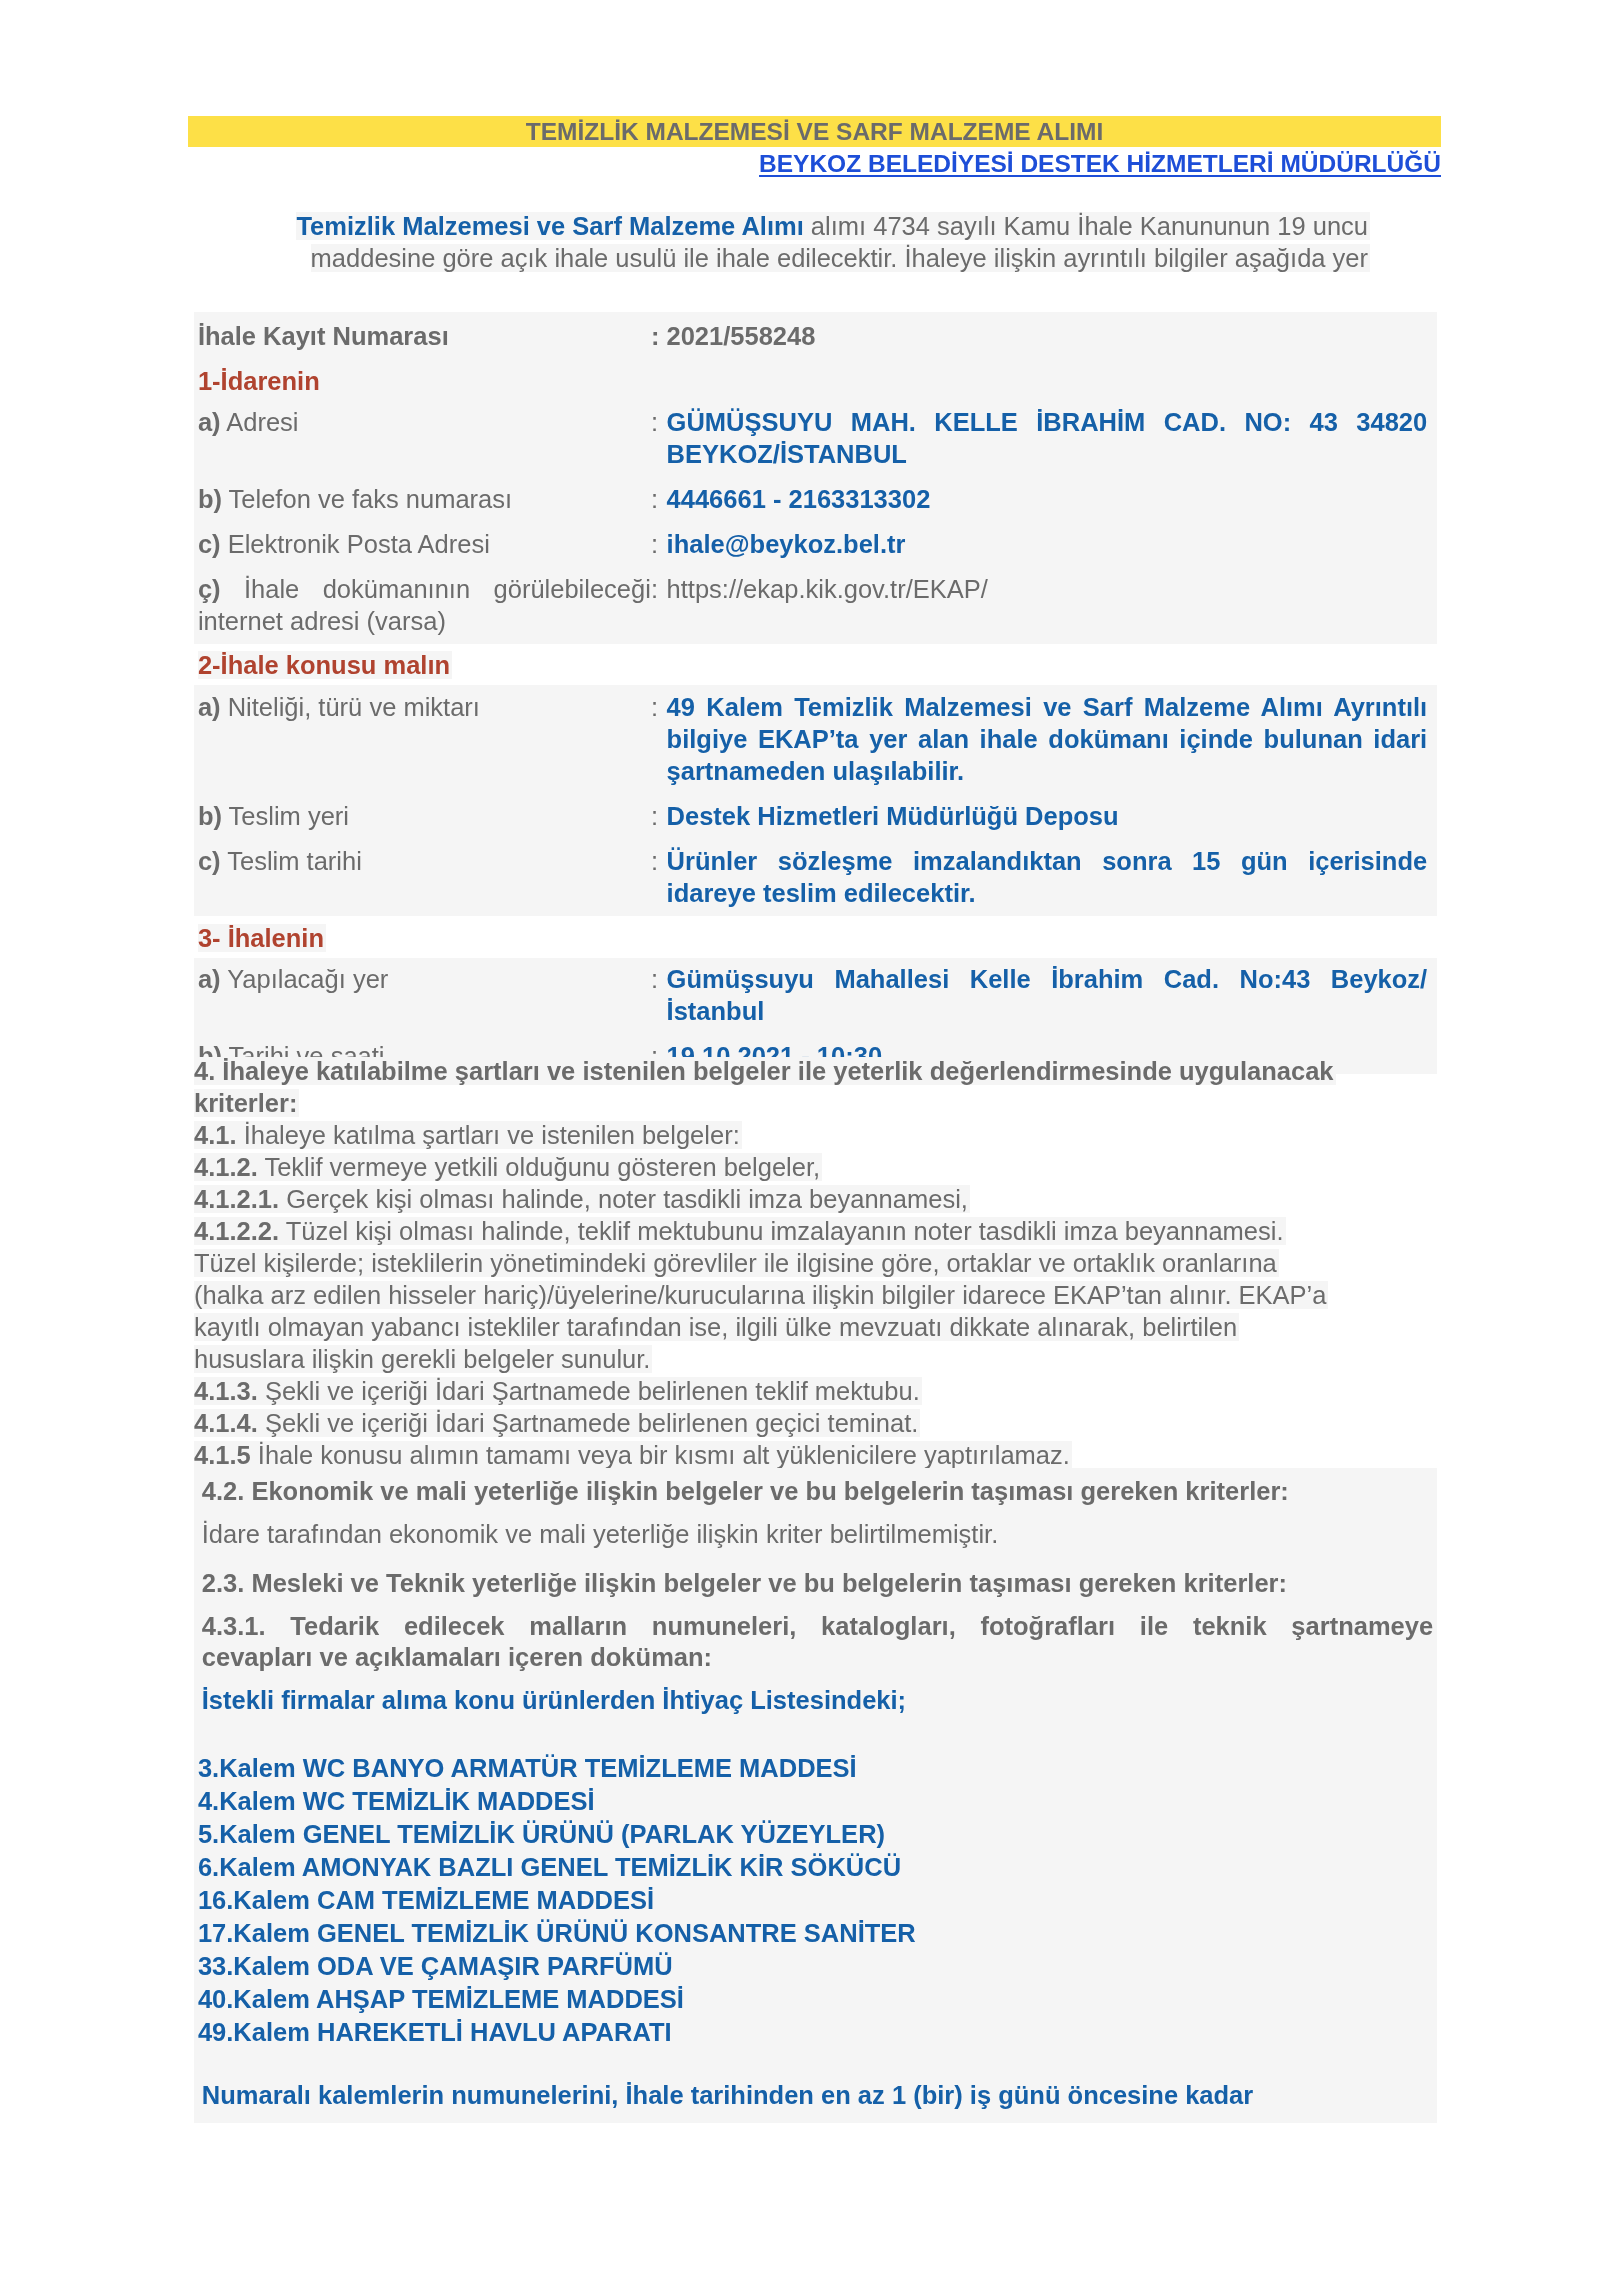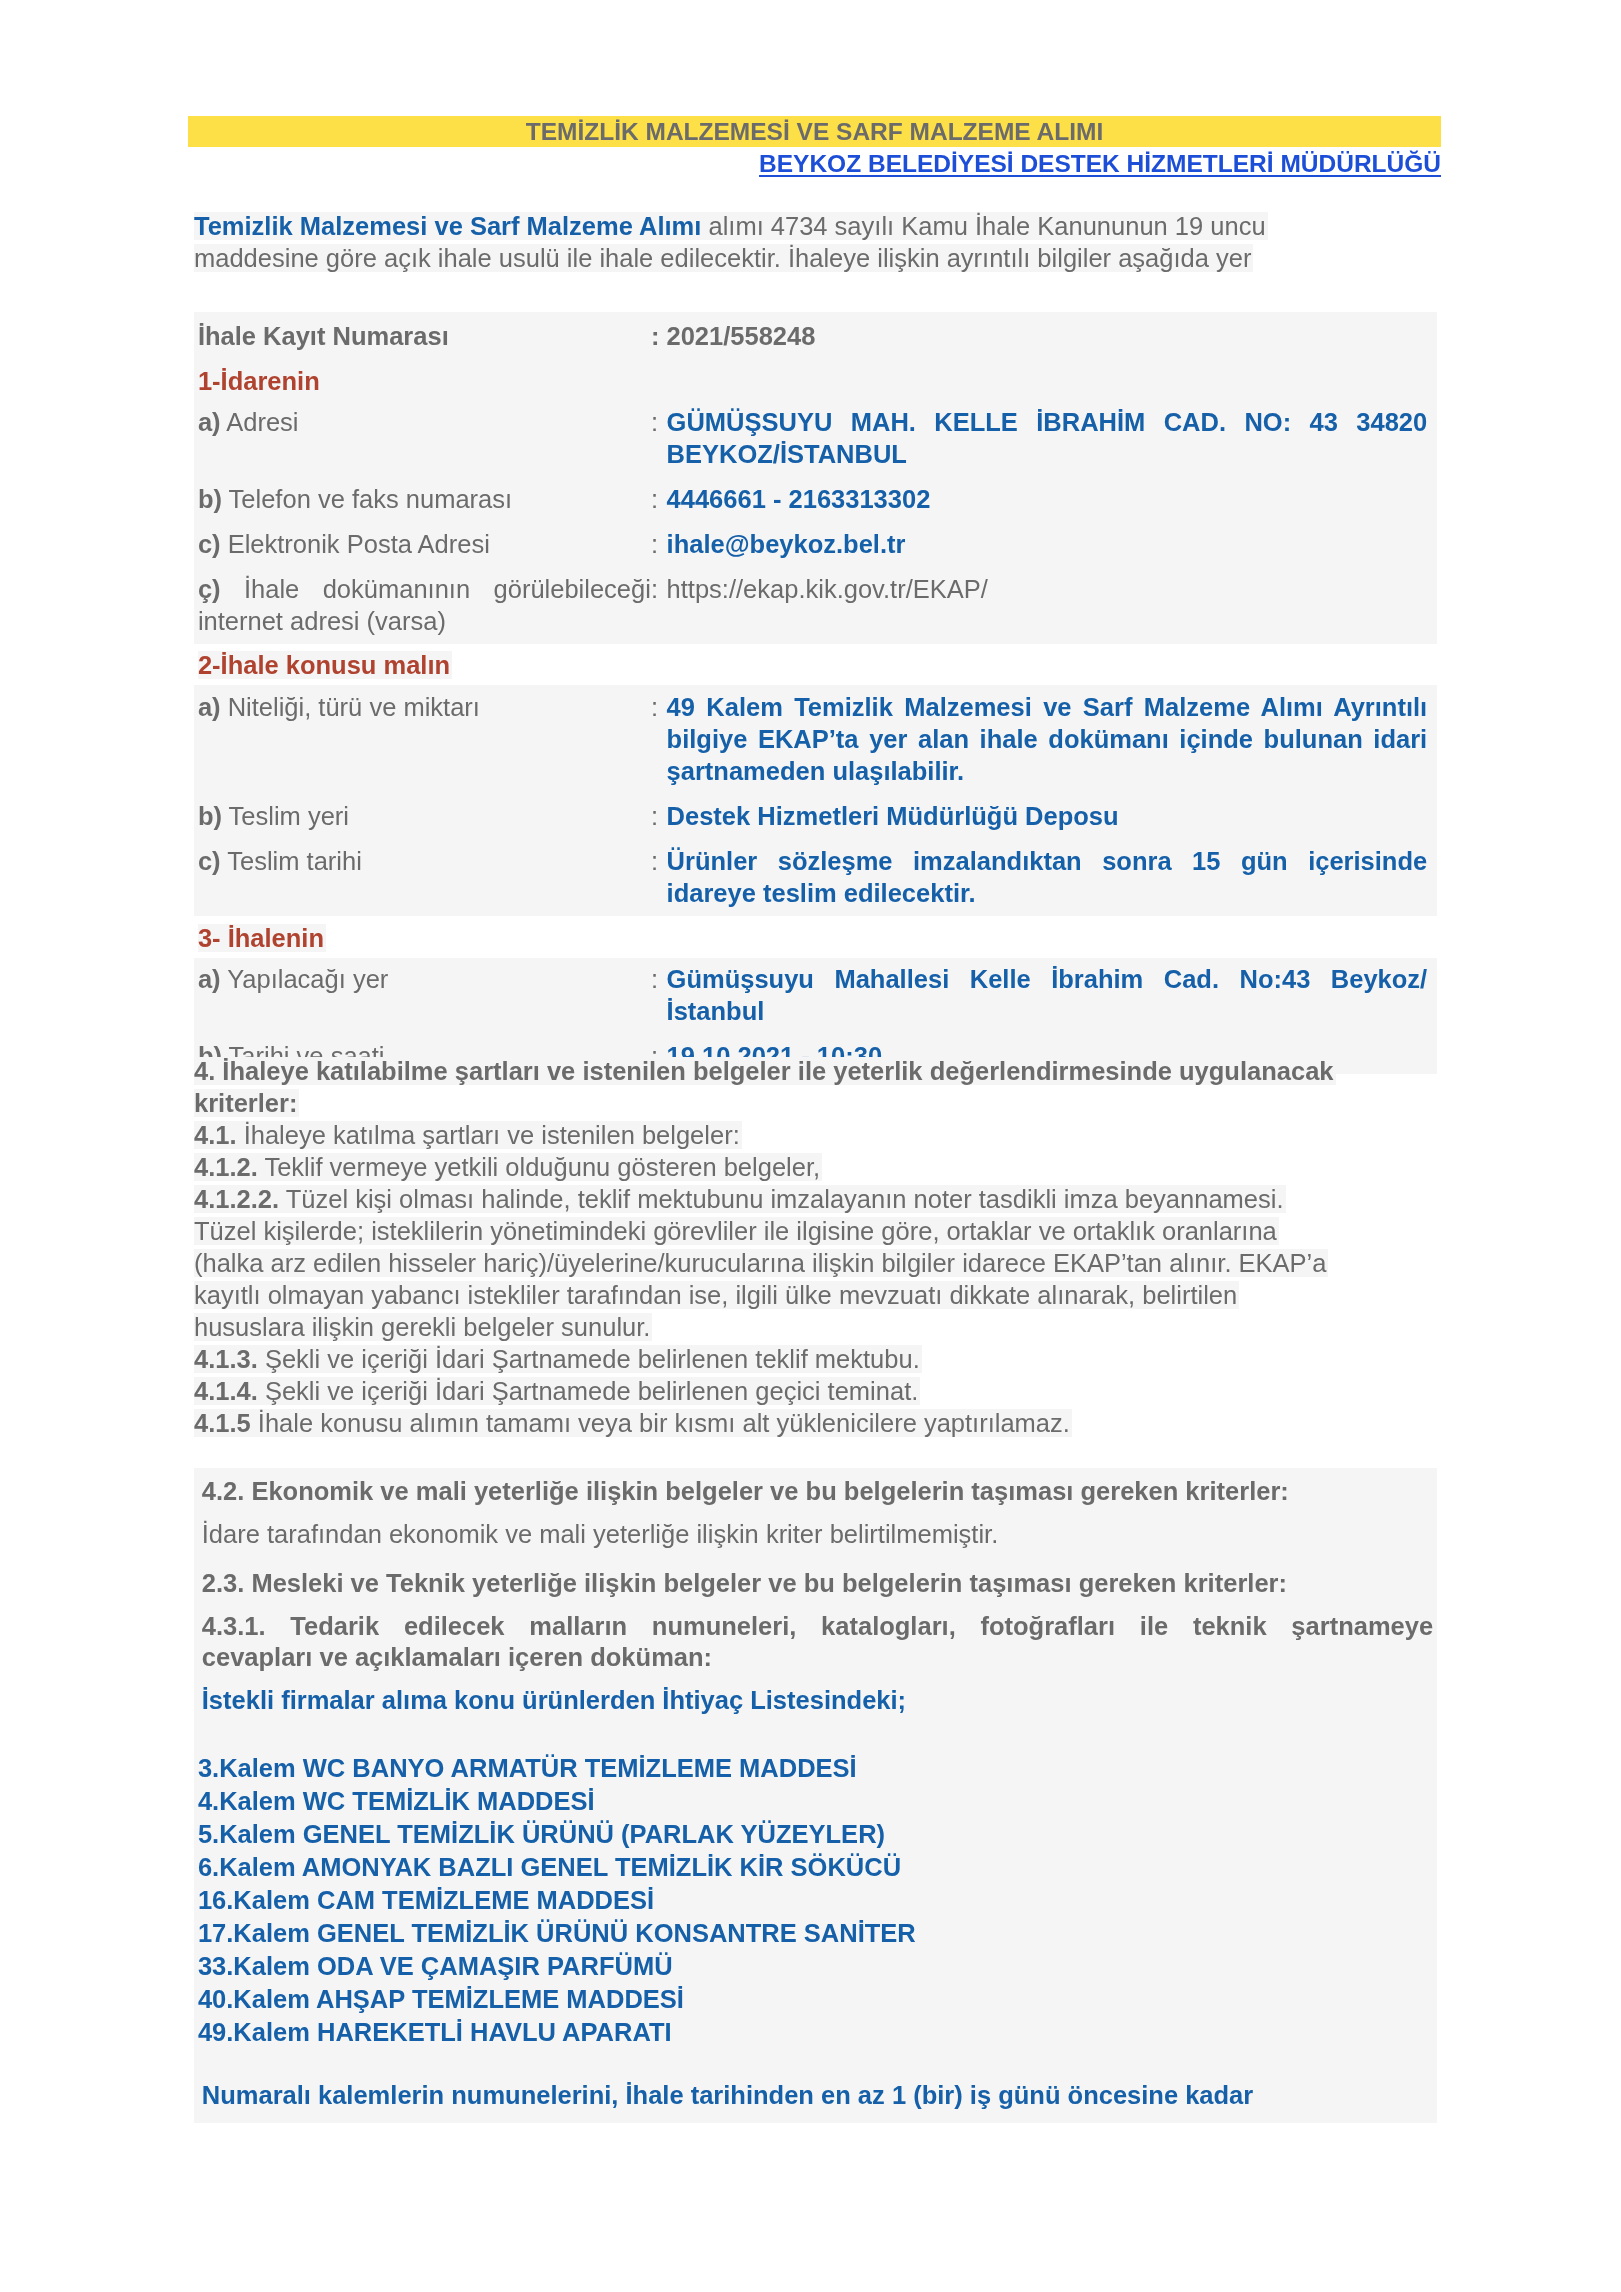--- a/index.html
+++ b/index.html
@@ -45,20 +45,21 @@
       color: #1d4ed8;
     }
     .title2 span { text-decoration: underline; text-underline-offset: 2.9px; }
 
     
     .intro {
       position: absolute;
       left: 194px; top: 210px; width: 1176px;
       font-size: 25.5px;
       line-height: 32px;
+      text-align: right;
     }
     .intro-line {
       display: block;
       height: 32px;
       white-space: nowrap;
     }
     .intro-line span.bg { background: #f5f5f5; padding-right: 2px; }
 
     
     .kv {
@@ -198,20 +199,21 @@
       <div class="kv-value blue">19.10.2021 - 10:30</div>
     </div>
   </div>
 
   <div class="sec4" style="top:1055px;">
     <div class="s4-line"><span class="bg b">4. İhaleye katılabilme şartları ve istenilen belgeler ile yeterlik değerlendirmesinde uygulanacak</span></div>
     <div class="s4-line"><span class="bg b">kriterler:</span></div>
 
     <div class="s4-line"><span class="bg"><span class="b">4.1.</span><span> İhaleye katılma şartları ve istenilen belgeler:</span></span></div>
     <div class="s4-line"><span class="bg"><span class="b">4.1.2.</span><span> Teklif vermeye yetkili olduğunu gösteren belgeler,</span></span></div>
+    <div class="s4-line"><span class="bg"><span class="b">4.1.2.1.</span><span> Gerçek kişi olması halinde, noter tasdikli imza beyannamesi,</span></span></div>
     <div class="s4-line"><span class="bg"><span class="b">4.1.2.2.</span><span> Tüzel kişi olması halinde, teklif mektubunu imzalayanın noter tasdikli imza beyannamesi.</span></span></div>
 
     <div class="s4-line"><span class="bg">Tüzel kişilerde; isteklilerin yönetimindeki görevliler ile ilgisine göre, ortaklar ve ortaklık oranlarına</span></div>
     <div class="s4-line"><span class="bg">(halka arz edilen hisseler hariç)/üyelerine/kurucularına ilişkin bilgiler idarece EKAP’tan alınır. EKAP’a</span></div>
     <div class="s4-line"><span class="bg">kayıtlı olmayan yabancı istekliler tarafından ise, ilgili ülke mevzuatı dikkate alınarak, belirtilen</span></div>
     <div class="s4-line"><span class="bg">hususlara ilişkin gerekli belgeler sunulur.</span></div>
 
     <div class="s4-line"><span class="bg"><span class="b">4.1.3.</span><span> Şekli ve içeriği İdari Şartnamede belirlenen teklif mektubu.</span></span></div>
     <div class="s4-line"><span class="bg"><span class="b">4.1.4.</span><span> Şekli ve içeriği İdari Şartnamede belirlenen geçici teminat.</span></span></div>
     <div class="s4-line"><span class="bg"><span class="b">4.1.5</span><span> İhale konusu alımın tamamı veya bir kısmı alt yüklenicilere yaptırılamaz.</span></span></div>

